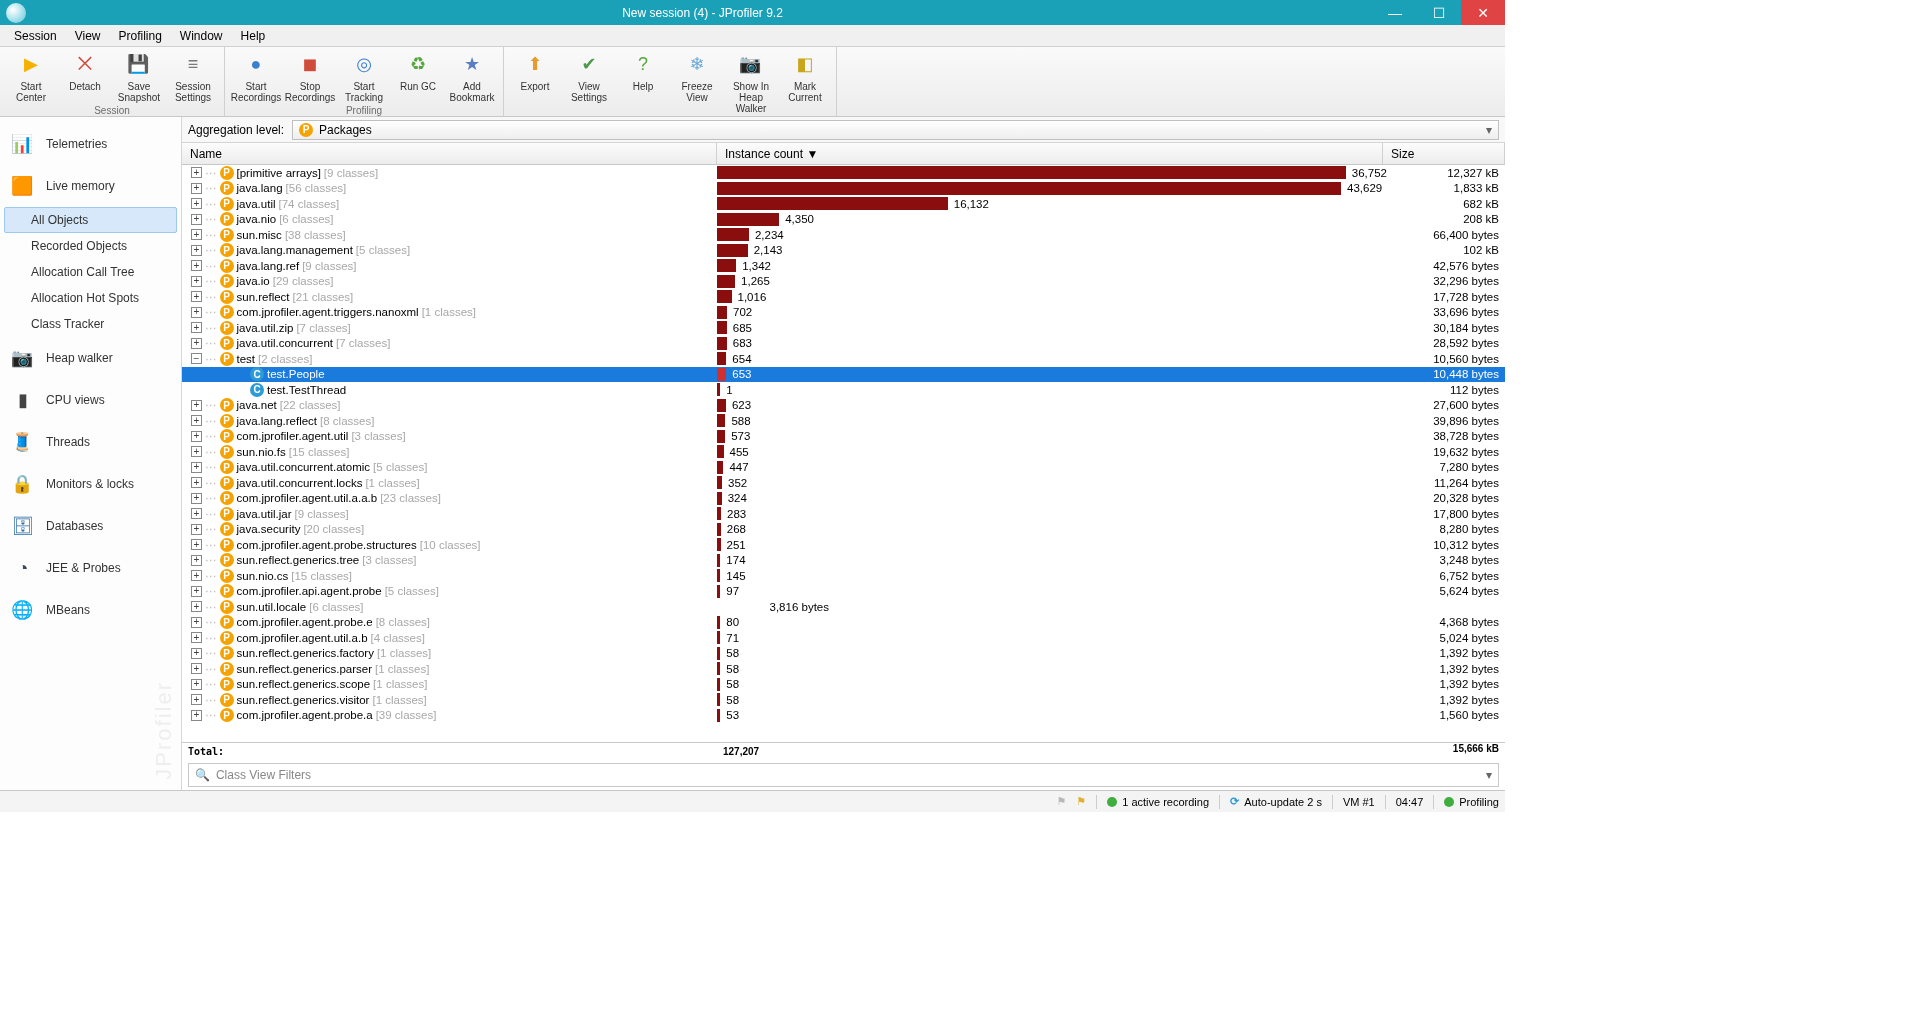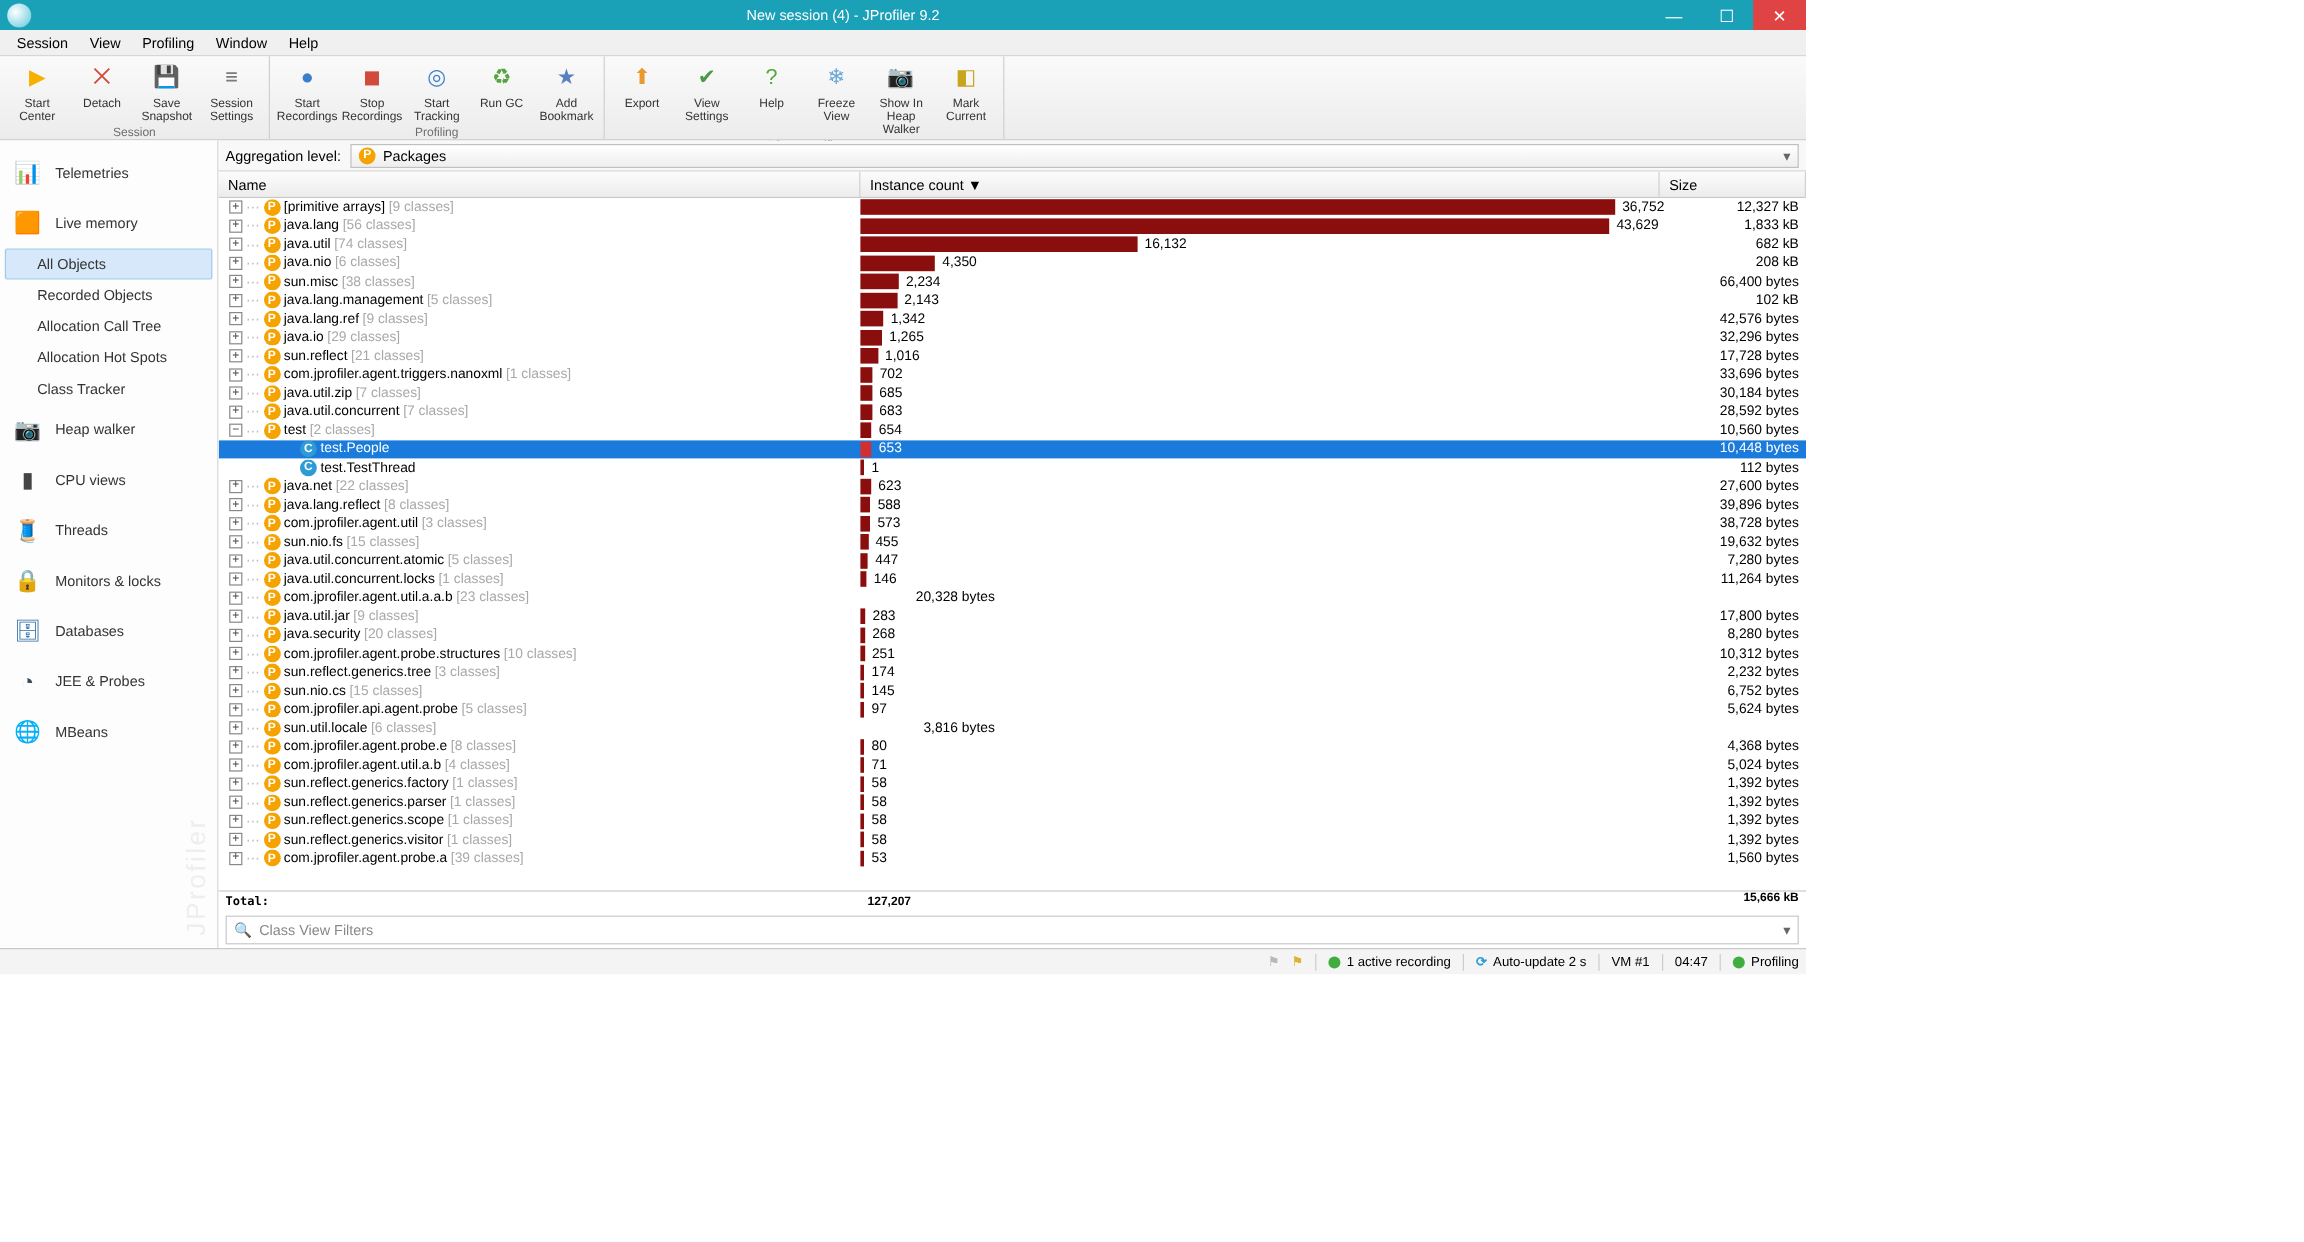--- a/index.html
+++ b/index.html
@@ -519,33 +519,37 @@
             <div class="cell-name">
               <span class="indent" style="width: 0px;"></span>
               <span class="expander">+</span>
               <span style="color: rgb(187, 187, 187);">⋯</span>
               <span class="p-icon">P</span>
               <span> java.util.concurrent.locks </span>
               <span class="cl-meta">[1 classes]</span>
             </div>
             <div class="cell-count">
               <div class="bar" style="width: 0.751446%;"></div>
-              <span class="count-val">146</span>
+              <span class="count-val">352</span>
             </div>
             <div class="cell-size">11,264 bytes</div>
           </div>
           <div class="row">
             <div class="cell-name">
               <span class="indent" style="width: 0px;"></span>
               <span class="expander">+</span>
               <span style="color: rgb(187, 187, 187);">⋯</span>
               <span class="p-icon">P</span>
               <span> com.jprofiler.agent.util.a.a.b </span>
               <span class="cl-meta">[23 classes]</span>
             </div>
+            <div class="cell-count">
+              <div class="bar" style="width: 0.691672%;"></div>
+              <span class="count-val">324</span>
+            </div>
             <div class="cell-size">20,328 bytes</div>
           </div>
           <div class="row">
             <div class="cell-name">
               <span class="indent" style="width: 0px;"></span>
               <span class="expander">+</span>
               <span style="color: rgb(187, 187, 187);">⋯</span>
               <span class="p-icon">P</span>
               <span> java.util.jar </span>
               <span class="cl-meta">[9 classes]</span>
@@ -592,21 +596,21 @@
               <span class="expander">+</span>
               <span style="color: rgb(187, 187, 187);">⋯</span>
               <span class="p-icon">P</span>
               <span> sun.reflect.generics.tree </span>
               <span class="cl-meta">[3 classes]</span>
             </div>
             <div class="cell-count">
               <div class="bar" style="width: 0.5%;"></div>
               <span class="count-val">174</span>
             </div>
-            <div class="cell-size">2,232 bytes</div>
+            <div class="cell-size">3,248 bytes</div>
           </div>
           <div class="row">
             <div class="cell-name">
               <span class="indent" style="width: 0px;"></span>
               <span class="expander">+</span>
               <span style="color: rgb(187, 187, 187);">⋯</span>
               <span class="p-icon">P</span>
               <span> sun.nio.cs </span>
               <span class="cl-meta">[15 classes]</span>
             </div>

